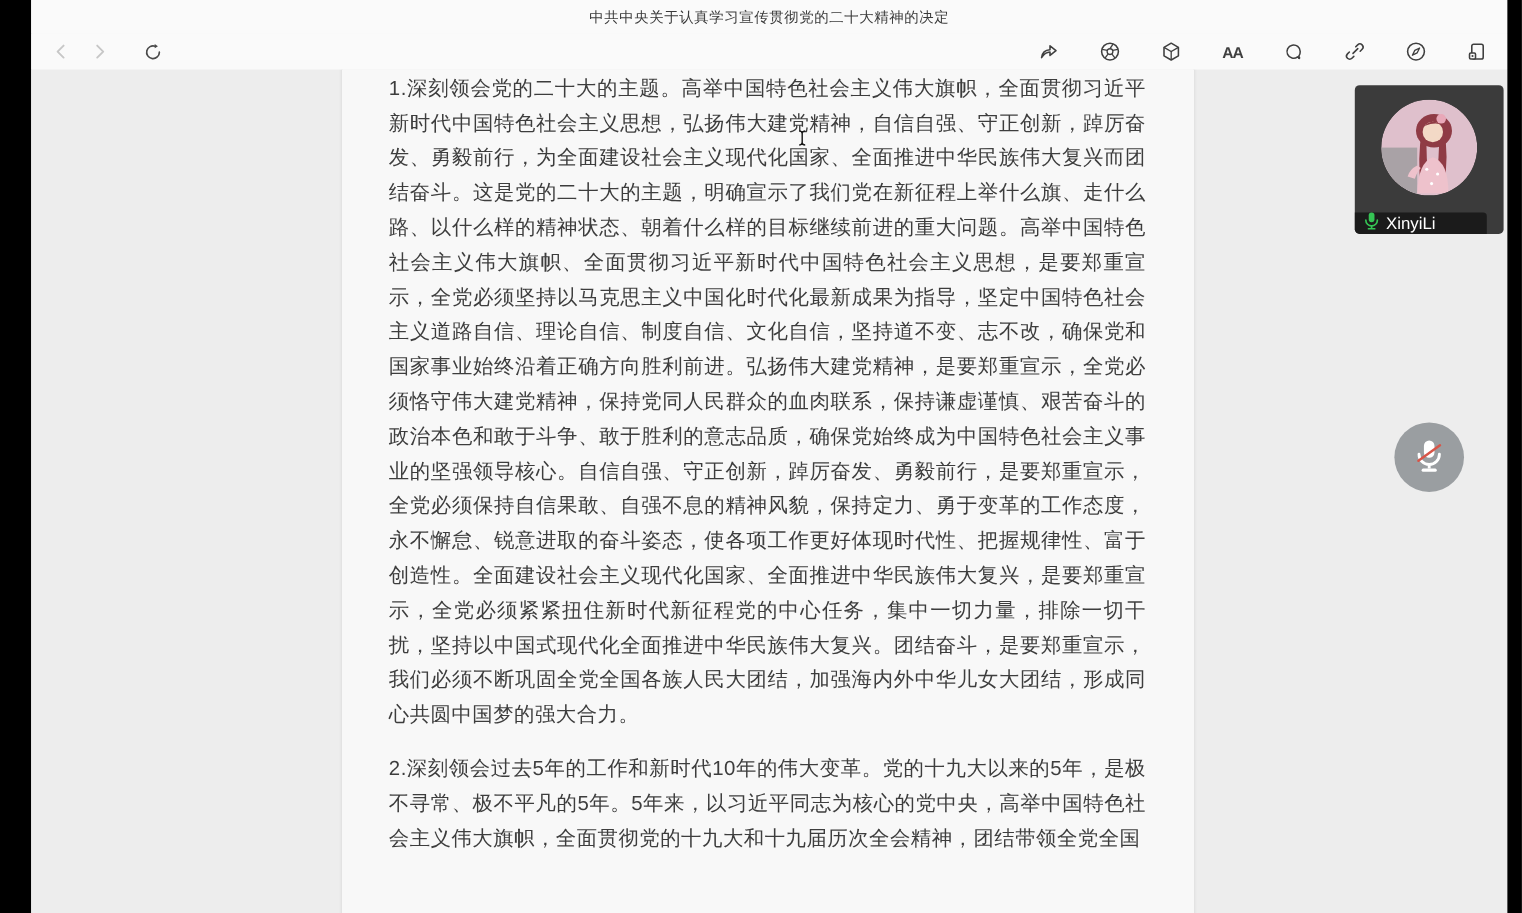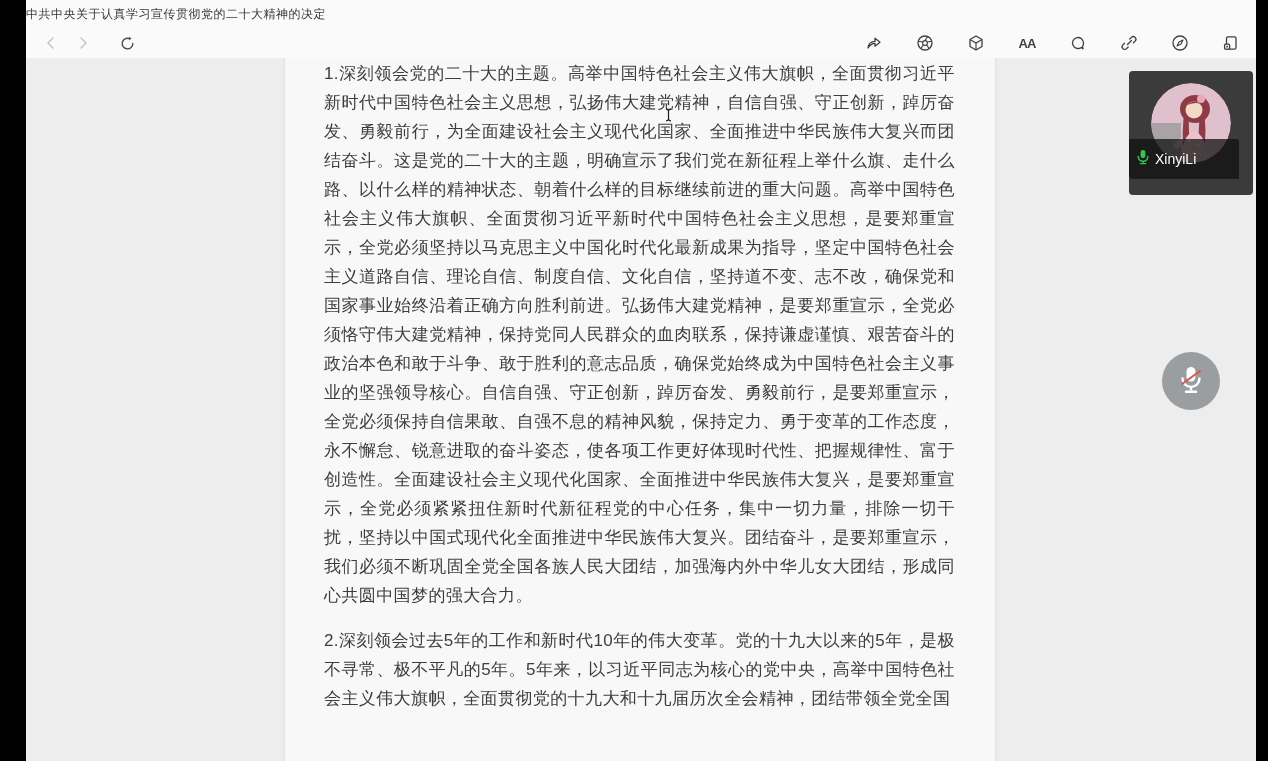--- a/index.html
+++ b/index.html
@@ -6,21 +6,21 @@
   html,body { background:#000; }
   .screen {
     position:relative; width:1268px; height:761px; overflow:hidden;
     background:#000; font-family:"Liberation Sans", sans-serif;
   }
   .app {
     position:absolute; left:26px; top:0; width:1230px; height:761px;
     background:#f7f7f7;
   }
   .titlebar {
-    height:28px; display:flex; align-items:center; justify-content:flex-start;
+    height:28px; display:flex; align-items:center; justify-content:center;
     background:#fafafa;
   }
   .titlebar .title { font-size:12px; color:#3a3a3a; letter-spacing:0.5px; }
   .navbar {
     height:30px; display:flex; align-items:center; justify-content:space-between;
     padding:0 14px; background:#fafafa;
   }
   .nav-left { display:flex; align-items:center; gap:10px; }
   .nav-right { display:flex; align-items:center; gap:29px; }
   .icon-btn {
@@ -46,21 +46,21 @@
   
   .participant-tile {
     position:absolute; left:1129px; top:71px; width:124px; height:124px;
     background:#3b3b3b; border-radius:4px; cursor:pointer;
   }
   .participant-avatar {
     position:absolute; left:22px; top:12px; width:80px; height:80px;
     border-radius:50%; overflow:hidden;
   }
   .participant-label {
-    position:absolute; left:0; bottom:16px; width:110px; height:40px;
+    position:absolute; left:0; bottom:0; width:110px; height:18px;
     background:rgba(18,18,18,0.75); border-radius:0 3px 0 4px;
     display:flex; align-items:center; gap:5px; padding:0 7px;
   }
   .participant-name { color:#ffffff; font-size:14px; }
   .mute-fab {
     position:absolute; left:1162px; top:352px; width:58px; height:58px;
     border-radius:50%; background:#9a9ea1; border:none; cursor:pointer;
     display:flex; align-items:center; justify-content:center;
   }
   .ibeam {

